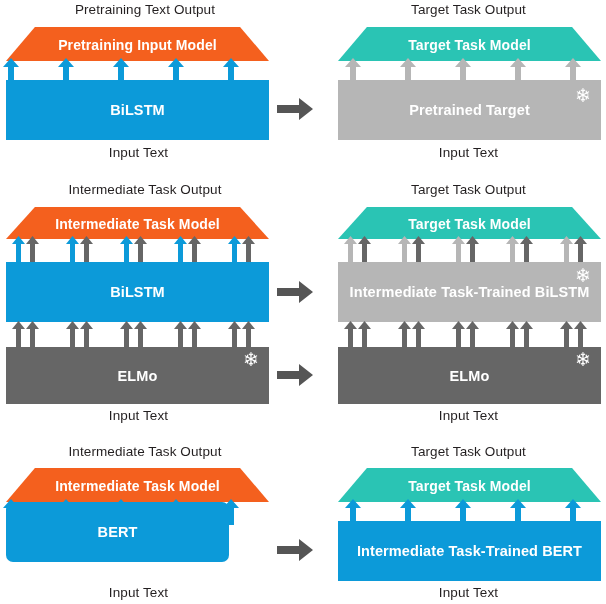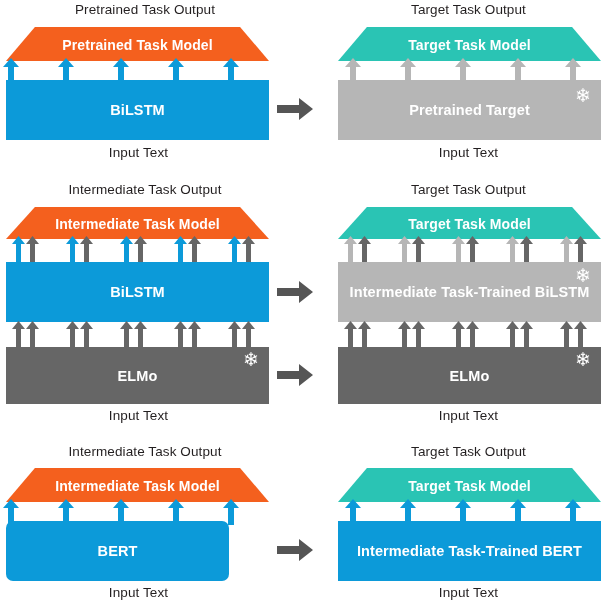--- a/index.html
+++ b/index.html
@@ -100,24 +100,24 @@
   }
   .harrow svg { display: block; width: 100%; height: 100%; }
 </style>
 </head>
 <body>
 
 <div class="stage">
 
   <div class="panel">
 
-    <div class="caption" style="left:0;top:2px;width:290px;">Pretrained Task Output</div>
+    <div class="caption" style="left:0;top:2px;width:290px;">Pretraining Text Output</div>
 
     <div class="trap trap-orange" style="left:6px;top:27px;width:263px;height:34px;">
-      <span>Pretrained Task Model</span>
+      <span>Pretraining Input Model</span>
     </div>
 
     <div class="varrow" style="left:58px;top:58px;height:26px;">
       <svg viewBox="0 0 16 26" preserveAspectRatio="none">
           <path d="M8 0 L16 9 L11 9 L11 26 L5 26 L5 9 L0 9 Z" fill="#0c9ad9"></path>
         </svg>
     </div>
     <div class="varrow" style="left:113px;top:58px;height:26px;">
       <svg viewBox="0 0 16 26" preserveAspectRatio="none">
           <path d="M8 0 L16 9 L11 9 L11 26 L5 26 L5 9 L0 9 Z" fill="#0c9ad9"></path>
@@ -481,21 +481,21 @@
       <svg viewBox="0 0 16 26" preserveAspectRatio="none">
           <path d="M8 0 L16 9 L11 9 L11 26 L5 26 L5 9 L0 9 Z" fill="#0c9ad9"></path>
         </svg>
     </div>
     <div class="varrow" style="left:223px;top:499px;height:26px;">
       <svg viewBox="0 0 16 26" preserveAspectRatio="none">
           <path d="M8 0 L16 9 L11 9 L11 26 L5 26 L5 9 L0 9 Z" fill="#0c9ad9"></path>
         </svg>
     </div>
 
-    <div class="block blk-blue" style="left:6px;top:521px;width:223px;height:60px;border-radius:7px;">
+    <div class="block blk-blue" style="left:6px;top:502px;width:223px;height:60px;border-radius:7px;">
       <span>BERT</span>
     </div>
 
     <div class="caption" style="left:0;top:585px;width:277px;">Input Text</div>
   </div>
 
   <div class="harrow" style="left:277px;top:537px;">
     <svg viewBox="0 0 36 26">
         <path d="M0 9 L22 9 L22 2 L36 13 L22 24 L22 17 L0 17 Z" fill="#555555"></path>
       </svg>

